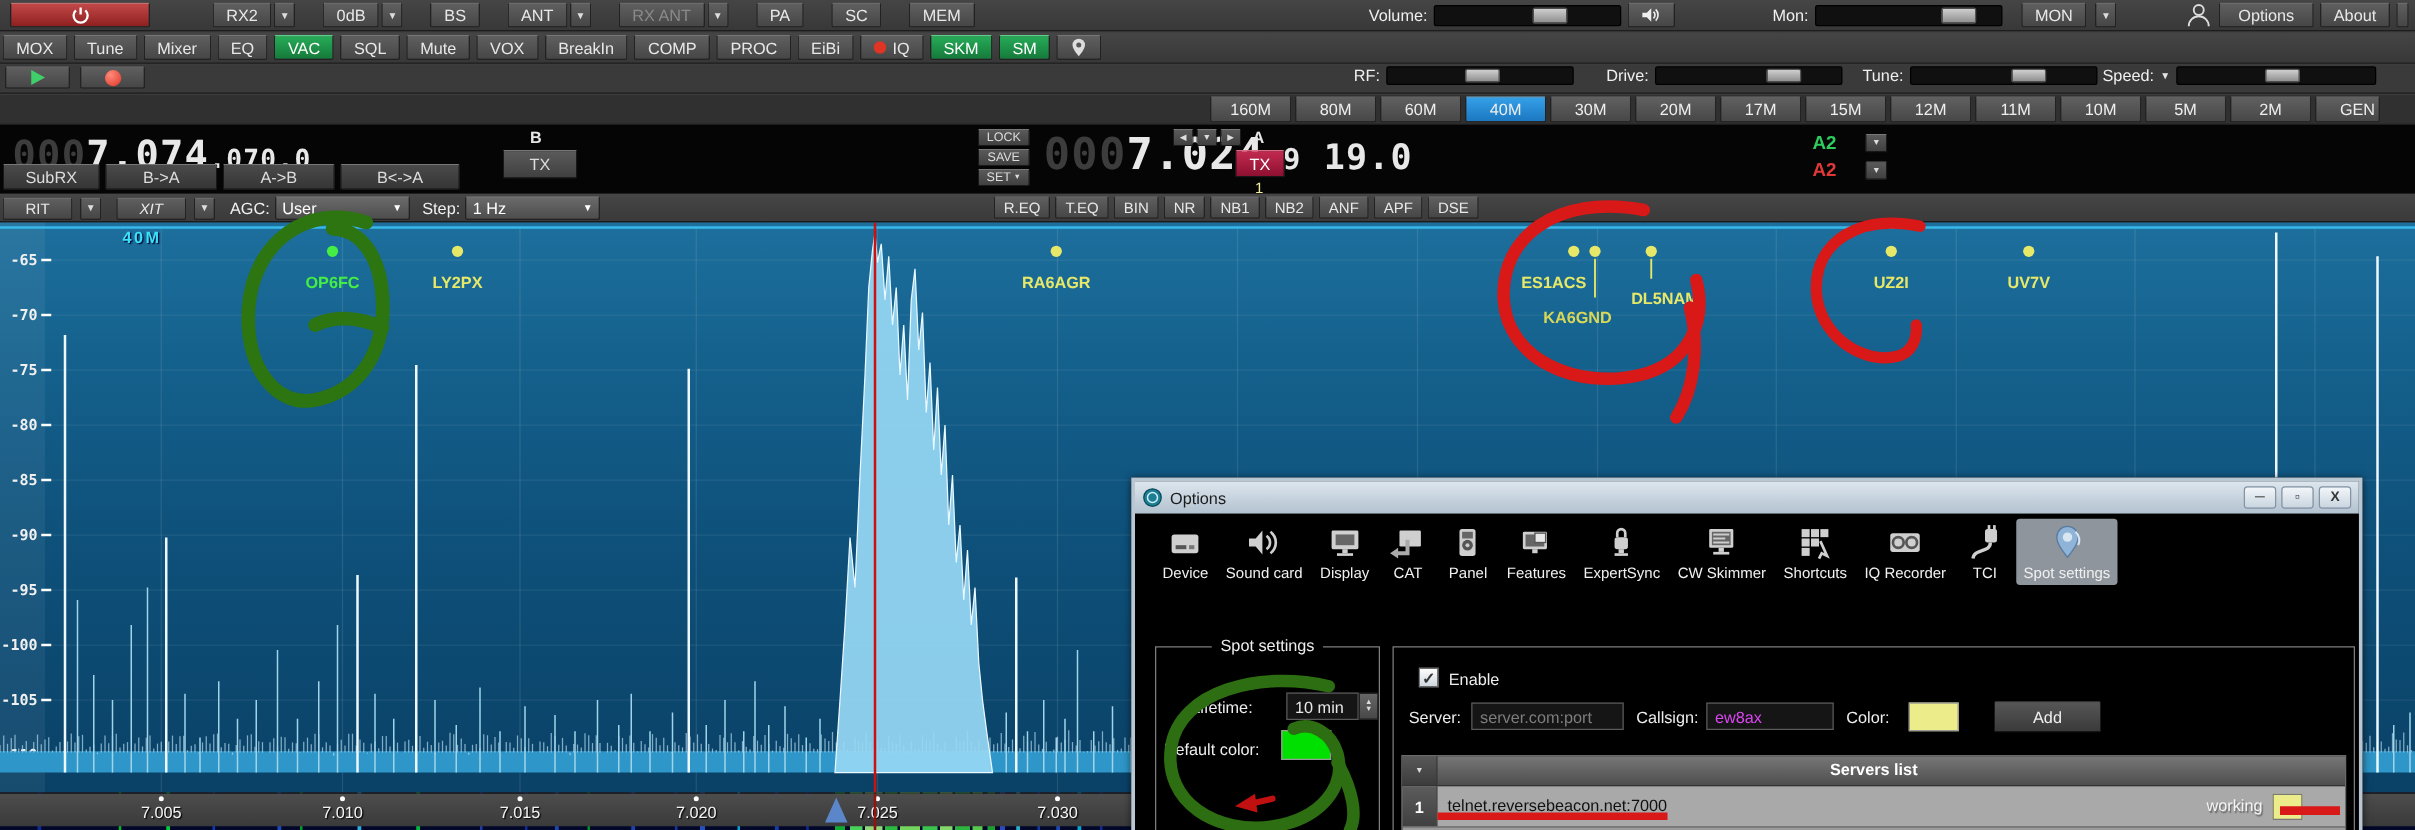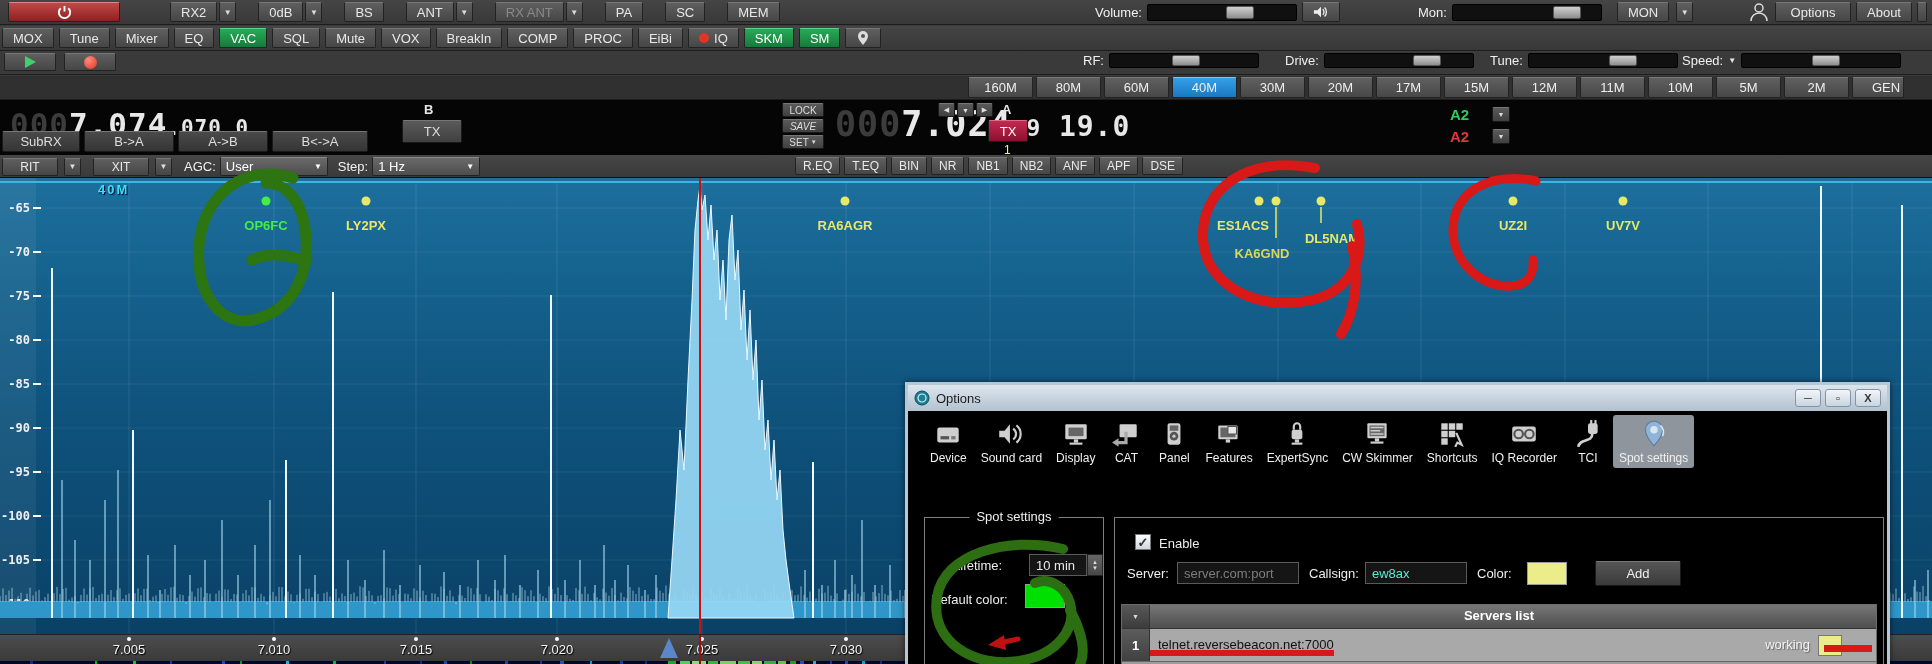--- a/index.html
+++ b/index.html
@@ -63,21 +63,21 @@
   .winbtn{width:26px;height:18px;margin-left:4px;background:linear-gradient(#f2f6fa,#c9d5df);border:1px solid #8494a4;border-radius:3px;
      display:flex;align-items:center;justify-content:center;color:#333;font-size:11px;font-weight:bold;}
   #dtabs{position:relative;height:72px;background:#000;display:flex;align-items:flex-start;padding:4px 0 0 16px;gap:2px;}
   .dtab{display:flex;flex-direction:column;align-items:center;gap:2px;padding:4px 6px 3px;border-radius:3px;color:#f0f0f0;font-size:12px;white-space:nowrap;}
   .dtab.active{background:#8e959d;}
   .dtab svg{display:block;}
   #dcontent{position:relative;height:196px;background:#000;}
   .groupbox{position:absolute;border:1px solid #7e7e7e;}
   .gtitle{position:absolute;top:-9px;left:50%;transform:translateX(-50%);background:#000;padding:0 7px;color:#eee;white-space:nowrap;}
   .fld{position:absolute;color:#eee;}
-  .input{position:absolute;background:#151515;border:1px solid #5a5a5a;color:#5eead4;display:flex;align-items:center;padding:0 6px;height:22px;}
+  .input{position:absolute;background:#151515;border:1px solid #5a5a5a;color:#d946ef;display:flex;align-items:center;padding:0 6px;height:22px;}
   .input.ph{color:#7d7d7d;}
   .swatch{position:absolute;border:1px solid #9a9a9a;}
   .spin{position:absolute;display:flex;}
   .spinbox{background:#151515;border:1px solid #5a5a5a;color:#e8e8e8;display:flex;align-items:center;padding:0 6px;height:22px;width:58px;}
   .spinarr{width:16px;height:22px;background:linear-gradient(#666,#484848);border:1px solid #222;display:flex;flex-direction:column;align-items:center;justify-content:center;font-size:6px;color:#ddd;}
   .addbtn{position:absolute;display:flex;align-items:center;justify-content:center;height:25px;
      background:linear-gradient(#565656,#3a3a3a);border:1px solid #1a1a1a;border-top-color:#777;border-radius:2px;color:#f0f0f0;}
   .chk{position:absolute;width:16px;height:16px;background:linear-gradient(#fdfdfd,#cfd8df);border:1px solid #777;display:flex;align-items:center;justify-content:center;color:#333;font-weight:bold;font-size:13px;}
   #stable{position:absolute;border:1px solid #6a6a6a;}
   #sthead{position:relative;height:24px;background:linear-gradient(#777,#4e4e4e);border-bottom:1px solid #333;}
@@ -315,21 +315,21 @@
       <span class="seg dim" style="font-size:31px;">000</span><span class="seg lit" style="font-size:31px;">7.074</span><span class="seg lit" style="font-size:21px;">.070.0</span>
     </div>
     <div class="abs" style="left:424px;top:2px;font-weight:bold;">B</div>
     <div class="minibtn" style="left:402px;top:20px;width:60px;height:23px;">TX</div>
     <div id="subbtns"></div>
     <div class="abs" style="left:1450px;top:6px;color:#2ecc5e;font-weight:bold;font-size:15px;">A2</div>
     <div class="minibtn" style="left:1492px;top:7px;width:18px;height:15px;font-size:7px;">▼</div>
     <div class="abs" style="left:1450px;top:28px;color:#e03838;font-weight:bold;font-size:15px;">A2</div>
     <div class="minibtn" style="left:1492px;top:29px;width:18px;height:15px;font-size:7px;">▼</div>
     <div class="minibtn" style="left:782px;top:3px;width:42px;height:14px;font-size:10px;">LOCK</div>
-    <div class="minibtn" style="left:782px;top:19px;width:42px;height:14px;font-size:10px;font-style:italic;">SAVE</div>
+    <div class="minibtn" style="left:782px;top:19px;width:42px;height:14px;font-size:10px;">SAVE</div>
     <div class="minibtn" style="left:782px;top:35px;width:42px;height:14px;font-size:10px;">
         <span>SET</span>
         <span style="font-size:6px;margin-left:2px;">▼</span>
       </div>
     <div class="abs" style="left:835px;top:4px;">
       <span class="seg dim" style="font-size:35px;">000</span><span class="seg lit" style="font-size:35px;">7.024</span><span class="seg lit" style="font-size:23px;">.9</span>
       <span class="seg lit" style="font-size:28px;margin-left:14px;">19.0</span>
     </div>
     <div class="minibtn" style="left:938px;top:3px;width:17px;height:14px;font-size:7px;">◀</div>
     <div class="minibtn" style="left:957px;top:3px;width:17px;height:14px;font-size:7px;">▼</div>
@@ -370,21 +370,21 @@
   <div class="minibtn" style="left: 2px; top: 31px; width: 78px; height: 21px; font-size: 13px; background: linear-gradient(rgb(74, 74, 74), rgb(53, 53, 53));">SubRX</div>
       <div class="minibtn" style="left: 84px; top: 31px; width: 90px; height: 21px; font-size: 13px; background: linear-gradient(rgb(74, 74, 74), rgb(53, 53, 53));">B-&gt;A</div>
       <div class="minibtn" style="left: 178px; top: 31px; width: 90px; height: 21px; font-size: 13px; background: linear-gradient(rgb(74, 74, 74), rgb(53, 53, 53));">A-&gt;B</div>
       <div class="minibtn" style="left: 272px; top: 31px; width: 96px; height: 21px; font-size: 13px; background: linear-gradient(rgb(74, 74, 74), rgb(53, 53, 53));">B&lt;-&gt;A</div>
     </div>
 
   <div id="row6">
     <div class="hgroup" style="left:2px;top:2px;gap:4px;">
       <div class="tbtn small" style="width:56px;">RIT</div>
       <div class="arrowbox" style="height:18px;">▼</div>
-      <div class="tbtn small" style="width:56px;margin-left:8px;">XIT</div>
+      <div class="tbtn small" style="width:56px;margin-left:8px;font-style:italic;">XIT</div>
       <div class="arrowbox" style="height:18px;">▼</div>
       <span class="lbl" style="margin-left:8px;">AGC:</span>
       <div class="select" style="width:108px;">
           <span>User</span>
           <span class="car">▼</span>
         </div>
       <span class="lbl" style="margin-left:6px;">Step:</span>
       <div class="select" style="width:108px;">
           <span>1 Hz</span>
           <span class="car">▼</span>

